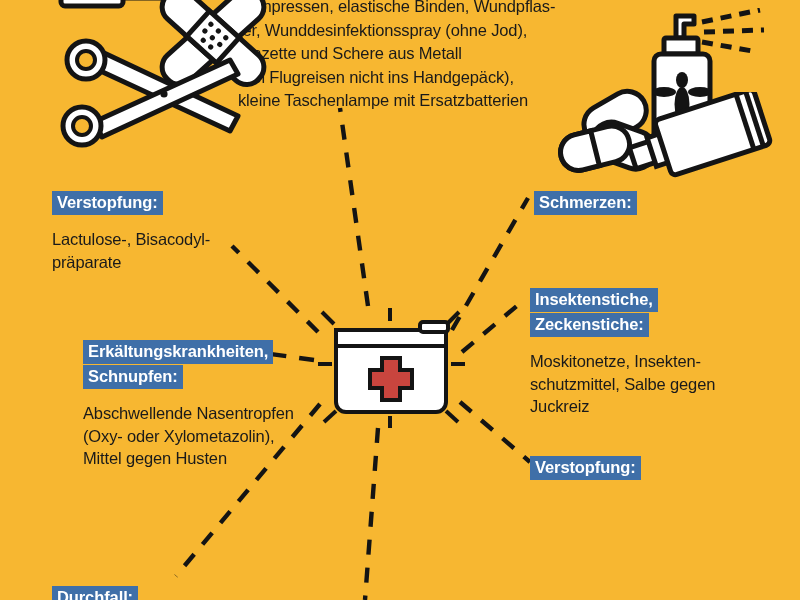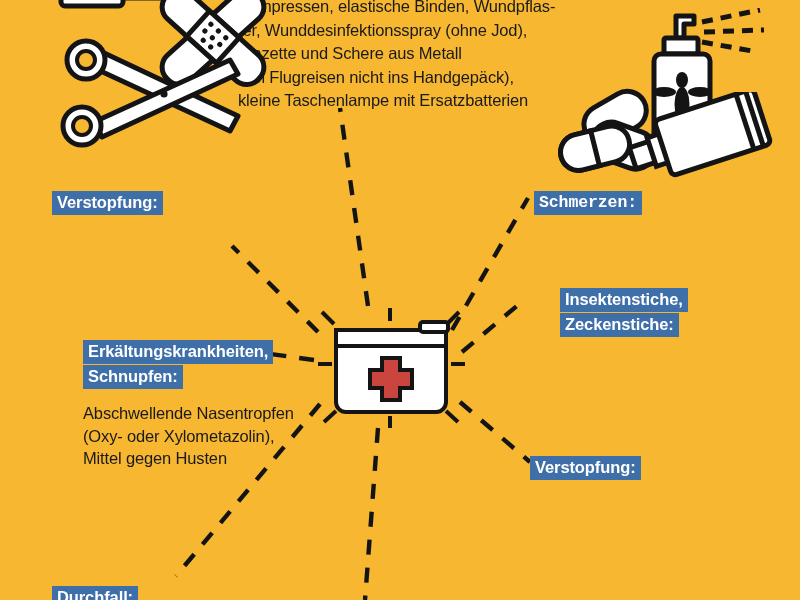--- a/index.html
+++ b/index.html
@@ -240,49 +240,54 @@
         <line x1="122" y1="12" x2="122" y2="70" stroke="#141414" stroke-width="5"></line>
         <line x1="132" y1="12" x2="132" y2="70" stroke="#141414" stroke-width="5"></line>
       </g>
     </svg>
   </div>
 
   <div class="callout" style="left:52px; top:191px;">
     <div class="caphold">
       <span class="cap">Verstopfung:</span>
     </div>
+    <div class="body">Lactulose-, Bisacodyl-
+präparate</div>
   </div>
 
   <div class="callout" style="left:52px; top:340px;margin-left:31px;">
     <div class="caphold">
       <span class="cap">Erkältungskrankheiten,</span>
       <span class="cap">Schnupfen:</span>
     </div>
     <div class="body">Abschwellende Nasentropfen
 (Oxy- oder Xylometazolin),
 Mittel gegen Husten</div>
   </div>
 
   <div class="callout" style="left:52px; top:586px;">
     <div class="caphold">
       <span class="cap">Durchfall:</span>
     </div>
   </div>
 
-  <div class="callout" style="left:534px; top:191px;font-family:Liberation Mono, monospace;">
+  <div class="callout" style="left:534px; top:191px;">
     <div class="caphold">
       <span class="cap">Schmerzen:</span>
     </div>
   </div>
 
-  <div class="callout" style="left:560px; top:288px;">
+  <div class="callout" style="left:530px; top:288px;">
     <div class="caphold">
       <span class="cap">Insektenstiche,</span>
       <span class="cap">Zeckenstiche:</span>
     </div>
+    <div class="body">Moskitonetze, Insekten-
+schutzmittel, Salbe gegen
+Juckreiz</div>
   </div>
 
   <div class="callout" style="left:530px; top:456px;">
     <div class="caphold">
       <span class="cap">Verstopfung:</span>
     </div>
   </div>
 
 </div>
 

